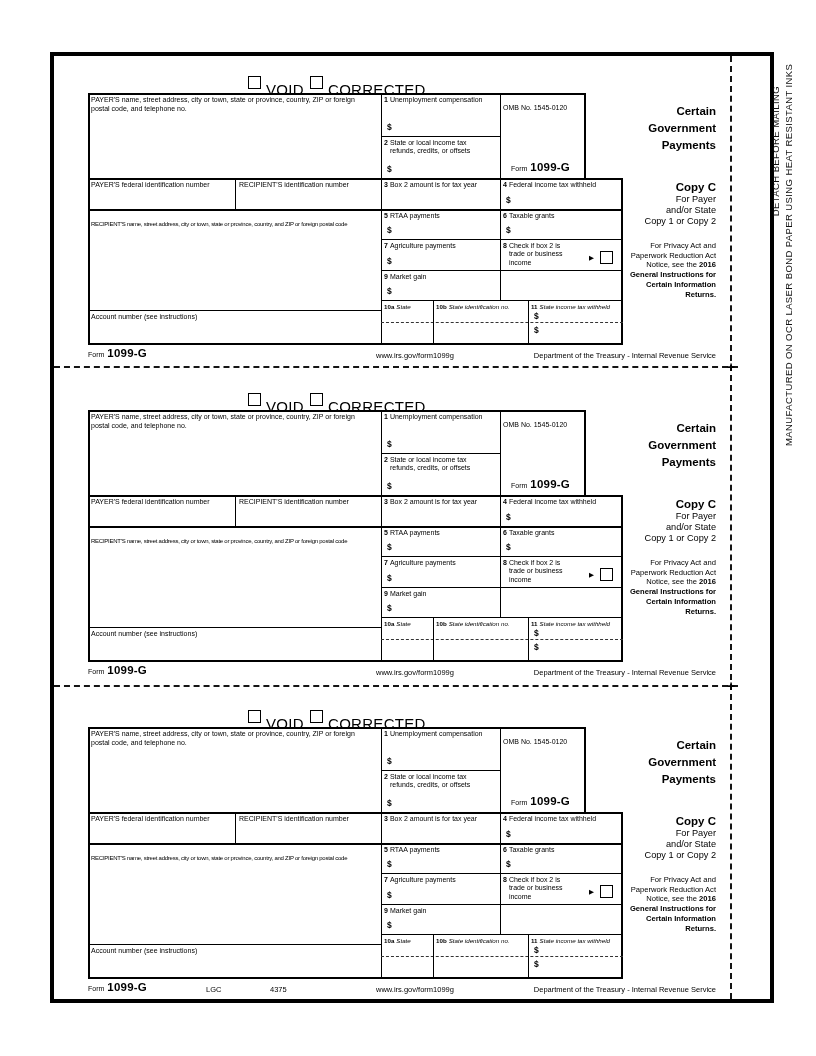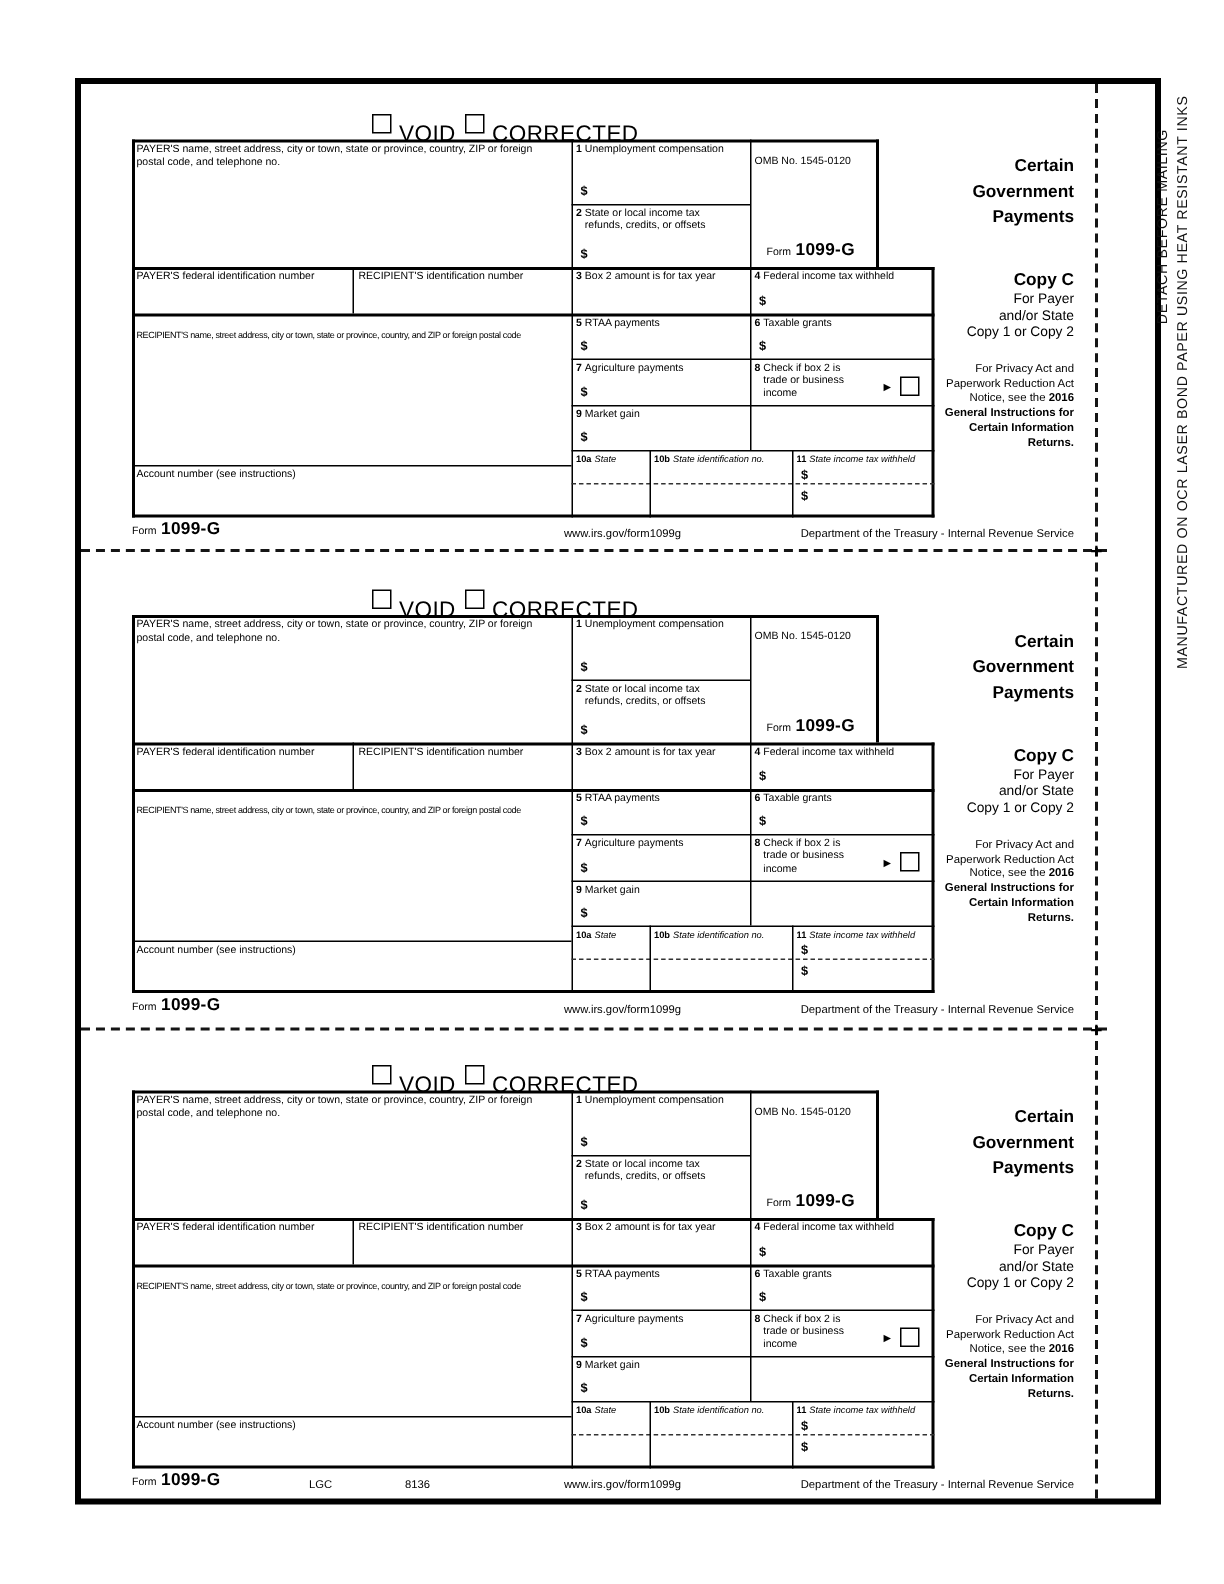--- a/index.html
+++ b/index.html
@@ -484,18 +484,18 @@
         <div class="copy-ln">Copy 1 or Copy 2</div>
         <div class="privacy"><span>For Privacy Act and Paperwork Reduction Act Notice, see the </span><b>2016 General Instructions for Certain Information Returns.</b></div>
       </div>
     </div>
     <div class="footrow">
       <span class="ft-form">
           <span class="fw">Form</span>
           <span class="fnum">1099-G</span>
         </span>
       <span class="ft-sm" style="left:118px">LGC</span>
-      <span class="ft-sm" style="left:182px">8136</span>
+      <span class="ft-sm" style="left:182px">4375</span>
       <span class="ft-sm" style="left:288px">www.irs.gov/form1099g</span>
       <span class="ft-sm ft-right">Department of the Treasury - Internal Revenue Service</span>
     </div>
   </div>
 </div>
 
 </body></html>

